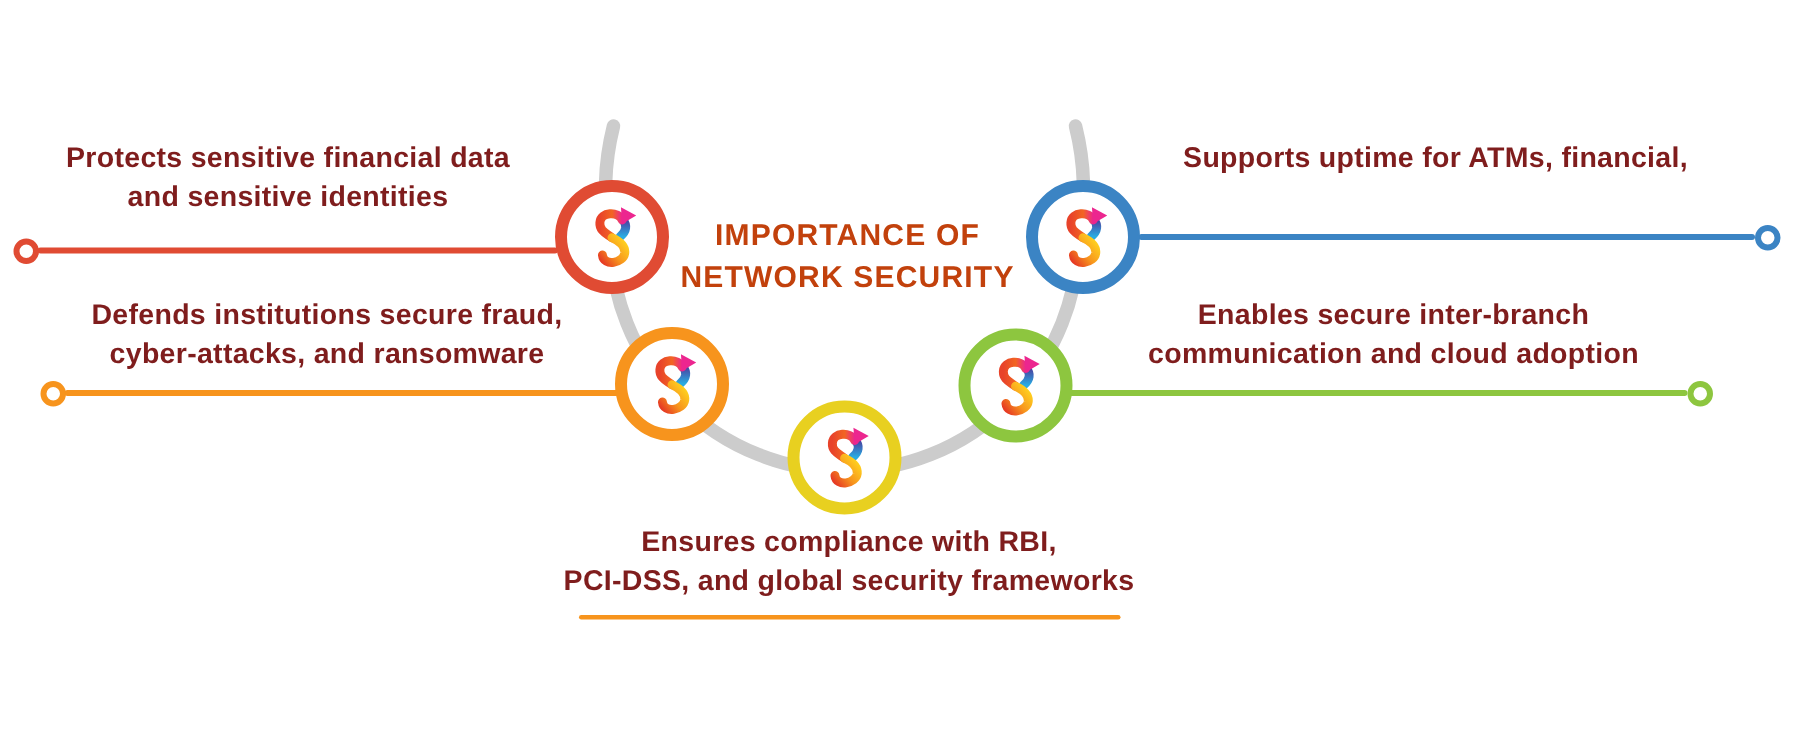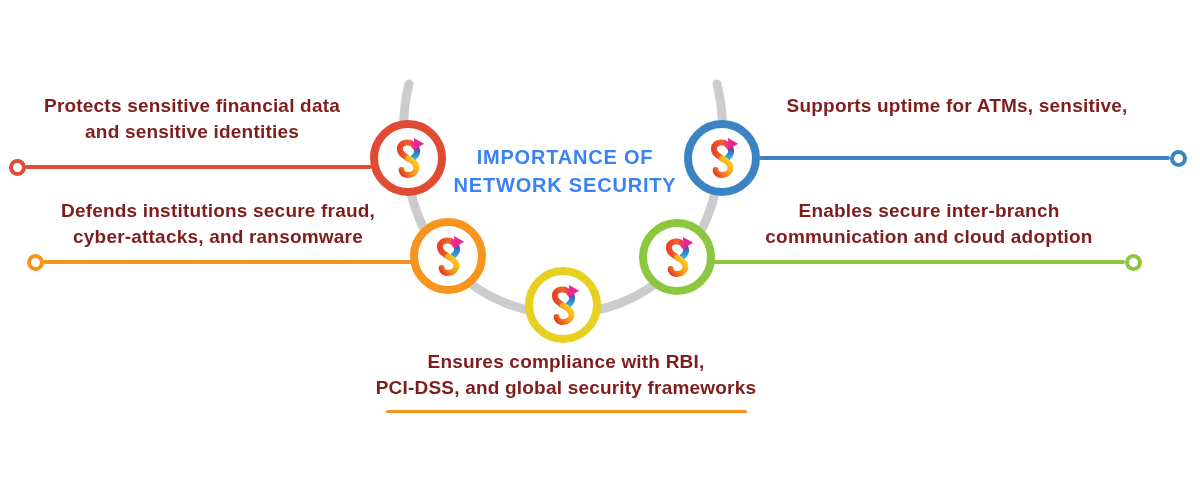--- a/index.html
+++ b/index.html
@@ -52,21 +52,21 @@
     font-weight: bold;
     line-height: 26px;
     letter-spacing: 0.2px;
     white-space: nowrap;
   }
   .caption span { display: block; }
   .title {
     position: absolute;
     transform: translateX(-50%);
     text-align: center;
-    color: #3b82f6;
+    color: #c2410c;
     font-size: 20px;
     font-weight: bold;
     line-height: 28px;
     letter-spacing: 0.8px;
     white-space: nowrap;
   }
   .title span { display: block; }
   .underline {
     position: absolute;
     height: 3px;
@@ -171,21 +171,21 @@
     <span>Protects sensitive financial data</span>
     <span>and sensitive identities</span>
   </div>
 
   <div class="caption" style="left:218px; top:198px;">
     <span>Defends institutions secure fraud,</span>
     <span>cyber-attacks, and ransomware</span>
   </div>
 
   <div class="caption" style="left:957px; top:93px;">
-    <span>Supports uptime for ATMs, sensitive,</span>
+    <span>Supports uptime for ATMs, financial,</span>
   </div>
 
   <div class="caption" style="left:566px; top:349px;">
     <span>Ensures compliance with RBI,</span>
     <span>PCI-DSS, and global security frameworks</span>
   </div>
 
   <div class="caption" style="left:929px; top:198px;">
     <span>Enables secure inter-branch</span>
     <span>communication and cloud adoption</span>

